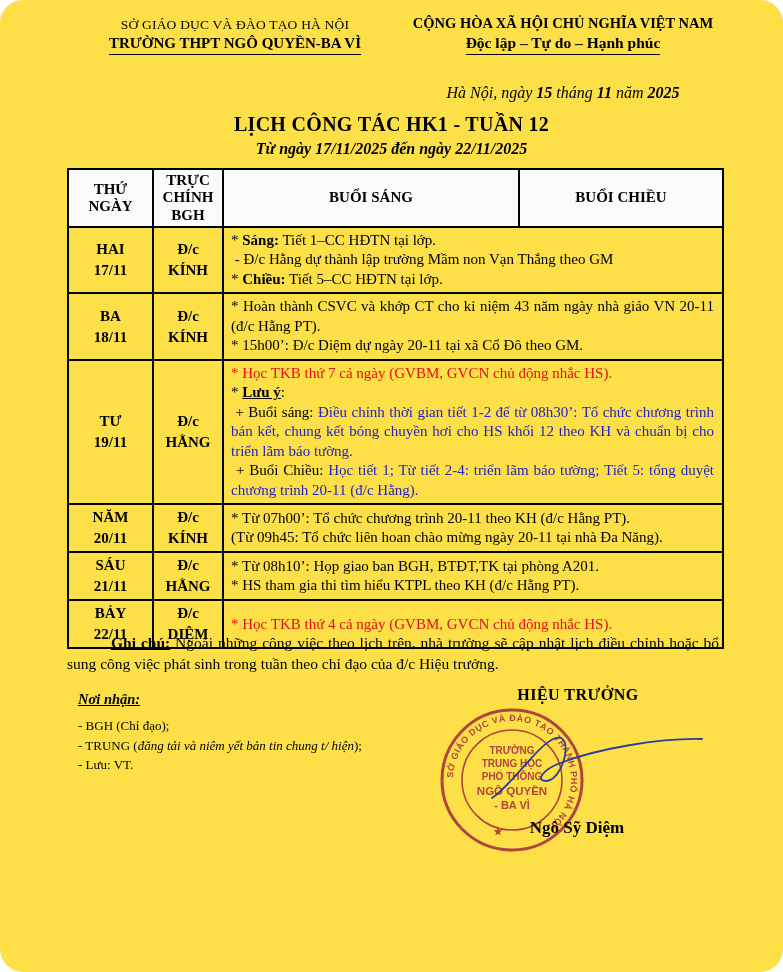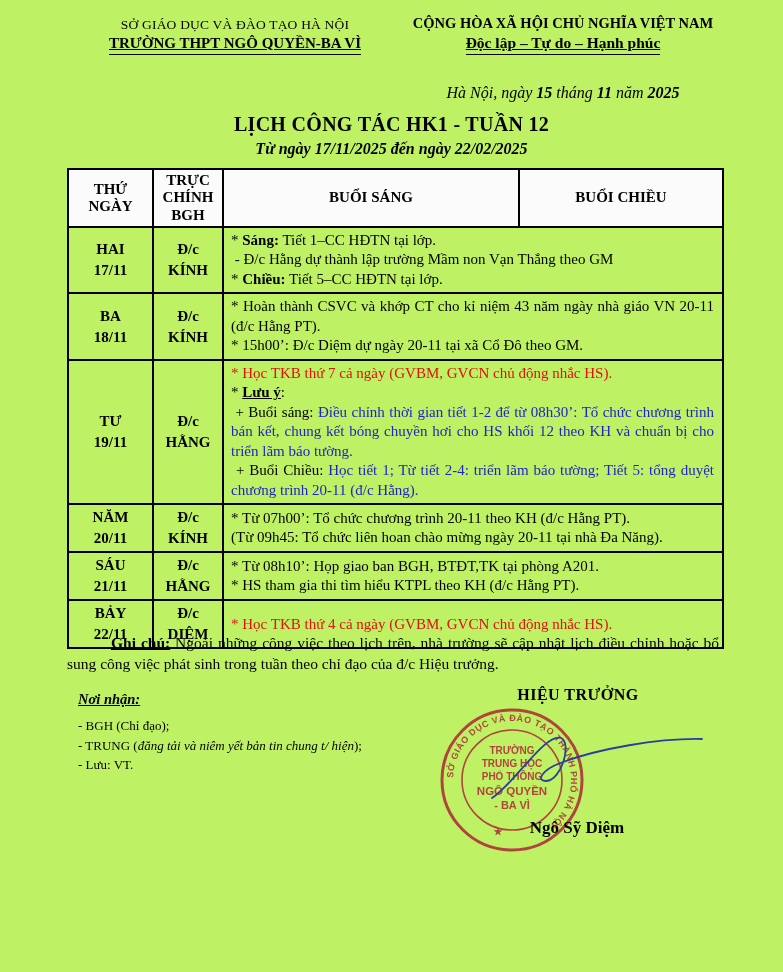--- a/index.html
+++ b/index.html
@@ -1,36 +1,36 @@
 <!DOCTYPE html>
 <html><head>
 <meta charset="utf-8">
 <style>
   html,body{margin:0;padding:0;background:#fff;}
   .page{
-    position:relative;width:783px;height:972px;background:#bef264;
-    font-family:"Liberation Serif","DejaVu Serif",serif;color:#000;overflow:hidden;
+    position:relative;width:783px;height:972px;background:#fde047;
+    font-family:"Liberation Serif","DejaVu Serif",serif;color:#000;overflow:hidden;border-radius:23px;
   }
   .abs{position:absolute;}
   .center{text-align:center;}
   
   .rb{font-weight:bold;}
   .rr{color:#e01111;}
   .rbl{color:#2323c3;}
   .rbu{font-weight:bold;text-decoration:underline;}
   .ri{font-style:italic;}
 
   
   .hdr-left{left:70px;top:17px;width:330px;}
   .hdr-left .l1{font-size:13.5px;letter-spacing:.2px;}
   .hdr-left .l2{font-size:15px;font-weight:bold;margin-top:2px;}
   .hdr-right{left:398px;top:15px;width:330px;}
   .hdr-right .l1{font-size:14.5px;font-weight:bold;}
   .hdr-right .l2{font-size:15.5px;font-weight:bold;margin-top:2px;}
-  .uline{display:inline-block;border-bottom:1.5px solid #000;padding-bottom:2px;text-decoration:underline;}
+  .uline{display:inline-block;border-bottom:1.5px solid #000;padding-bottom:2px;}
   .dateline{left:398px;top:84px;width:330px;font-size:16px;font-style:italic;text-align:center;}
   .dateline .rb{font-weight:bold;}
 
   .doc-title{left:0;top:113px;width:783px;font-size:20px;font-weight:bold;letter-spacing:.3px;text-align:center;}
   .doc-subtitle{left:0;top:140px;width:783px;font-size:16px;font-weight:bold;font-style:italic;}
 
   
   table.schedule{position:absolute;left:67px;top:168px;width:655px;border-collapse:collapse;table-layout:fixed;}
   table.schedule th,table.schedule td{border:2px solid #000;vertical-align:middle;}
   table.schedule th{font-size:15px;font-weight:bold;text-align:center;white-space:pre-line;line-height:1.15;background:#fbfbfb;height:50px;padding:2px;}
@@ -66,21 +66,21 @@
   </div>
 
   <div class="abs hdr-right center">
     <div class="l1">CỘNG HÒA XÃ HỘI CHỦ NGHĨA VIỆT NAM</div>
     <div class="l2"><span class="uline">Độc lập – Tự do – Hạnh phúc</span></div>
   </div>
 
   <div class="abs dateline"><span>Hà Nội, ngày </span><span class="rb">15</span><span> tháng </span><span class="rb">11</span><span> năm </span><span class="rb">2025</span></div>
 
   <div class="abs doc-title center">LỊCH CÔNG TÁC HK1 - TUẦN 12</div>
-  <div class="abs doc-subtitle center">Từ ngày 17/11/2025 đến ngày 22/02/2025</div>
+  <div class="abs doc-subtitle center">Từ ngày 17/11/2025 đến ngày 22/11/2025</div>
 
   <table class="schedule">
     <colgroup>
       <col class="c-day">
         <col class="c-duty">
         <col class="c-morning">
         <col class="c-noon">
     </colgroup>
     <thead>
       <tr>

